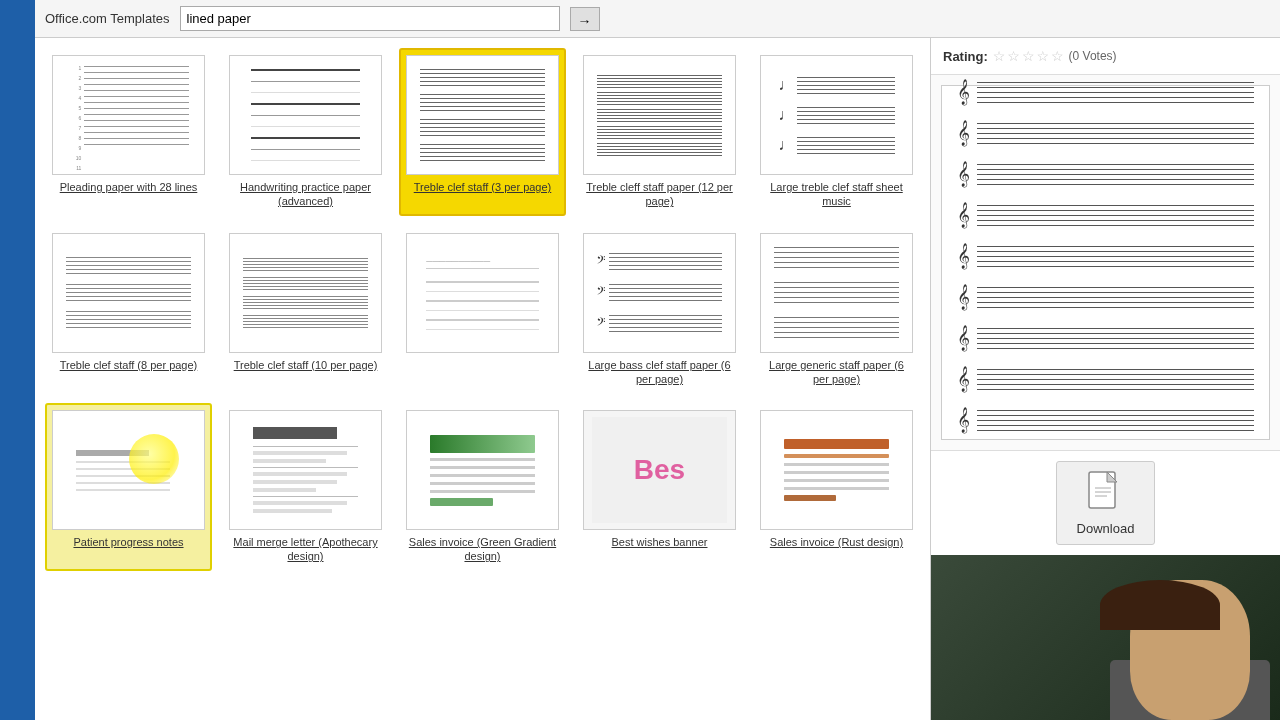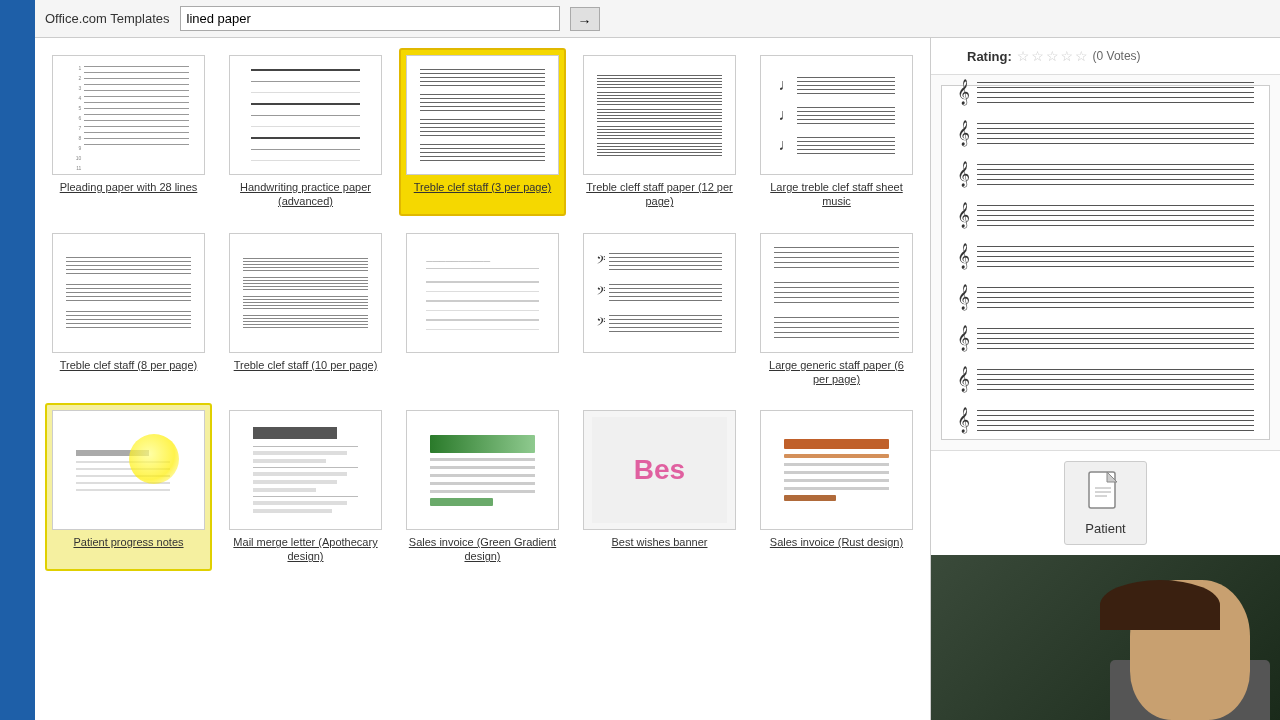--- a/index.html
+++ b/index.html
@@ -284,21 +284,20 @@
       color: #ccc;
     }
     .votes-text {
       font-size: 12px;
       color: #666;
       margin-left: 5px;
     }
     .rating-row {
       display: flex;
       align-items: center;
-      margin-left: 24px;
     }
 
     
     .preview-pane {
       flex: 1;
       padding: 10px;
       border-bottom: 1px solid #ddd;
       overflow: hidden;
       background: #fafafa;
     }
@@ -711,20 +710,21 @@
                 <div style="flex:1;display:flex;flex-direction:column;gap:3px;">
                   <div class="thumb-staff-line" style="background:#777"></div>
                   <div class="thumb-staff-line" style="background:#777"></div>
                   <div class="thumb-staff-line" style="background:#777"></div>
                   <div class="thumb-staff-line" style="background:#777"></div>
                   <div class="thumb-staff-line" style="background:#777"></div>
                 </div>
               </div>
             </div>
           </div>
+          <span class="template-label">Large bass clef staff paper (6 per page)</span>
         </div>
 
         <div class="template-item">
           <div class="template-thumb">
             <div style="width:90%;display:flex;flex-direction:column;gap:14px;padding:5px;">
               <div style="display:flex;flex-direction:column;gap:4px;">
                 <div class="thumb-staff-line" style="background:#777"></div>
                 <div class="thumb-staff-line" style="background:#777"></div>
                 <div class="thumb-staff-line" style="background:#777"></div>
                 <div class="thumb-staff-line" style="background:#777"></div>
@@ -943,21 +943,21 @@
         <button class="download-btn">
           <span class="download-icon-wrap">
             <svg width="36" height="40" viewBox="0 0 36 40" xmlns="http://www.w3.org/2000/svg">
               <rect x="2" y="2" width="26" height="36" rx="2" ry="2" fill="white" stroke="#888" stroke-width="1.5"></rect>
               <path d="M20 2 L30 12 L20 12 Z" fill="#ccc" stroke="#888" stroke-width="1"></path>
               <line x1="8" y1="18" x2="24" y2="18" stroke="#aaa" stroke-width="1"></line>
               <line x1="8" y1="22" x2="24" y2="22" stroke="#aaa" stroke-width="1"></line>
               <line x1="8" y1="26" x2="20" y2="26" stroke="#aaa" stroke-width="1"></line>
             </svg>
           </span>
-          <span class="download-label">Patient</span>
+          <span class="download-label">Download</span>
         </button>
       </div>
 
       <div class="webcam-area">
         <div class="webcam-placeholder">
           <div class="webcam-shirt"></div>
           <div class="webcam-face">
             <div class="webcam-hair"></div>
           </div>
         </div>

